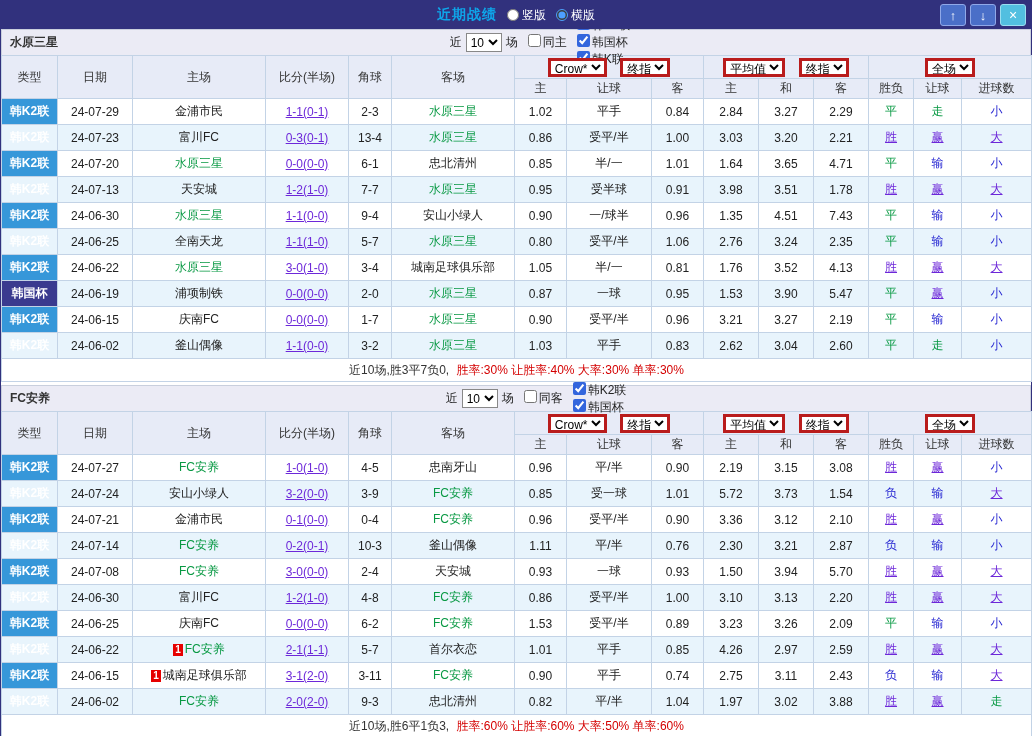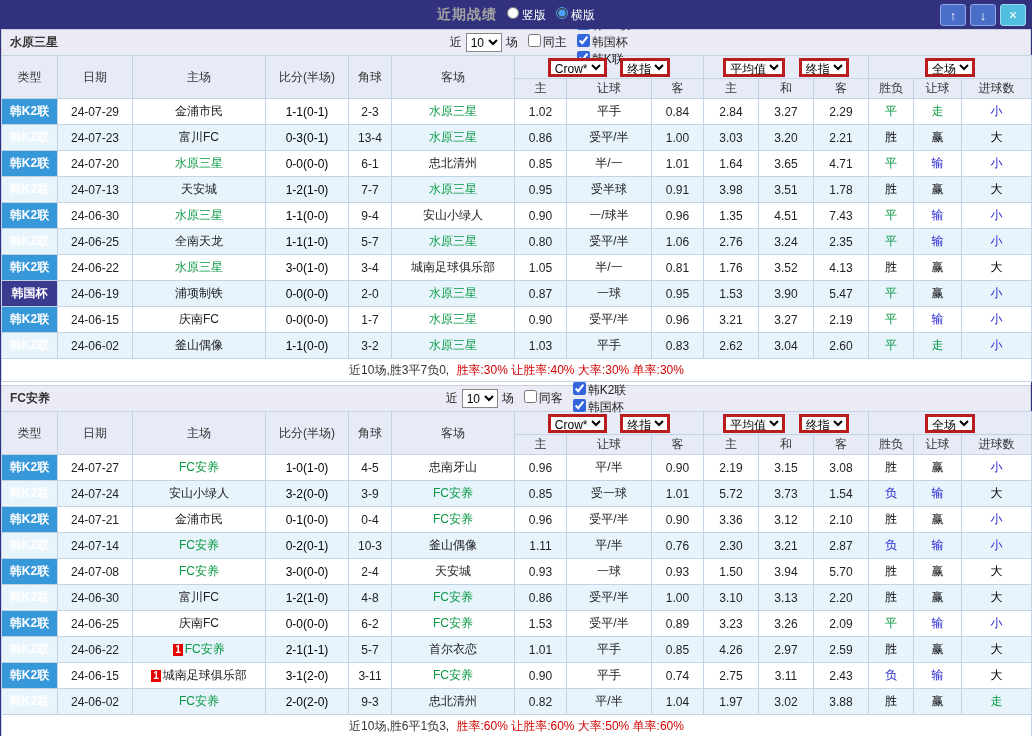--- a/index.html
+++ b/index.html
@@ -2,22 +2,22 @@
 <html><head>
 <meta charset="utf-8">
 <style>
   * { box-sizing: border-box; }
   body { margin:0; padding:0; background:#fff; font-family:"Liberation Sans","DejaVu Sans",sans-serif; font-size:12px; color:#222; }
   .page { width:1032px; border:1px solid #31317d; background:#fff; }
 
   
   .titlebar { height:28px; background:#31317d; position:relative; display:flex; align-items:center; color:#fff; }
   .tb-center { margin:0 auto; display:flex; align-items:center; gap:10px; }
-  .tb-title { color:#a3a3a3; font-weight:bold; font-size:14px; letter-spacing:1px; }
-  .tb-radio { display:flex; gap:3px; cursor:pointer; font-size:12px; color:#fff; }
+  .tb-title { color:#0ea5e9; font-weight:bold; font-size:14px; letter-spacing:1px; }
+  .tb-radio { display:flex; align-items:center; gap:3px; cursor:pointer; font-size:12px; color:#fff; }
   .tb-radio input { margin:0; width:12px; height:12px; accent-color:#4d9fff; }
   .tb-btns { position:absolute; right:5px; top:3px; display:flex; gap:4px; }
   .tb-btn { width:26px; height:22px; border:1px solid #8fa8e8; border-radius:3px; background:#4a6fc8; color:#fff; font-size:13px; line-height:1; cursor:pointer; padding:0; }
   .tb-btn.close { background:#52bfe0; border-color:#9adef0; font-size:14px; }
 
   
   .team-section { width:100%; }
   .team-section + .team-section { margin-top:3px; }
   .section-head { height:26px; background:#ebebf5; border:1px solid #c9cfdd; border-bottom:none; display:flex; align-items:center; padding:0 8px; }
   .team-name { font-weight:bold; color:#333; }
@@ -31,21 +31,21 @@
   th, td { border:1px solid #c3d3e6; text-align:center; padding:0 1px; overflow:hidden; white-space:nowrap; }
   thead th { background:#e7ebf7; font-weight:normal; color:#333; }
   thead tr.dd-row th { height:23px; }
   thead tr.lbl-row th { height:20px; font-size:12px; }
   .ddcell select { height:19px; font-size:12px; font-family:inherit; border:3px solid #b91c1c; background:#fff; margin:0 5px; }
   tbody td { height:26px; background:#fff; }
   tbody tr.alt td { background:#e8f4fc; }
   tbody td.league { background:#3697d9; color:#fff; font-weight:bold; }
   tbody td.league.cup { background:#3a3a8f; }
   .green { color:#089943; }
-  .red { color:#000000; }
+  .red { color:#6d28d9;text-decoration:underline; }
   .blue { color:#1f1fd0; }
   .badge { display:inline-block; background:#e60000; color:#fff; font-size:10px; line-height:12px; padding:0 2px; margin-right:2px; font-weight:bold; }
   tfoot td.summary { height:23px; background:#fff; font-size:12px; }
   .sum-prefix { color:#333; }
   .sum-stats { color:#d40000; margin-left:4px;margin-top:21px; }
 </style>
 </head>
 <body>
 
 <div class="page">

